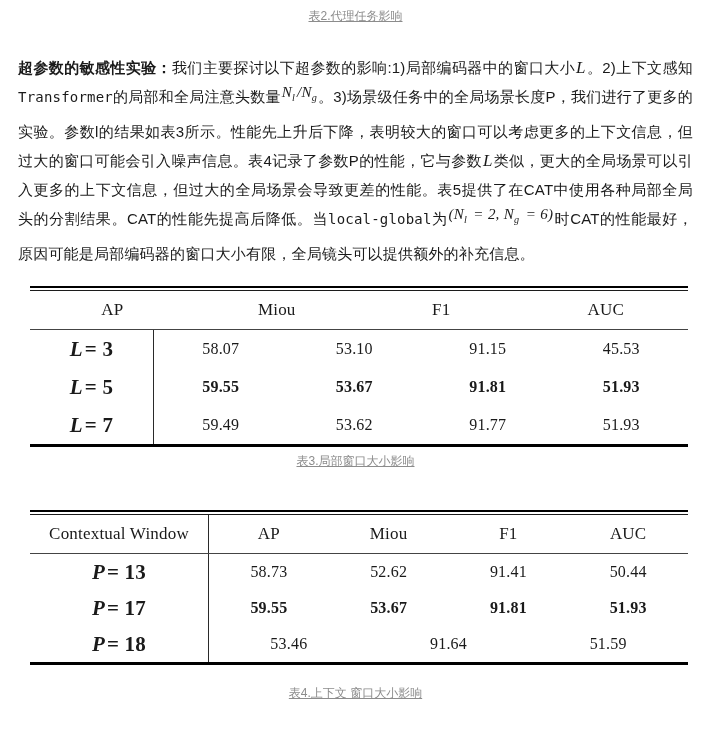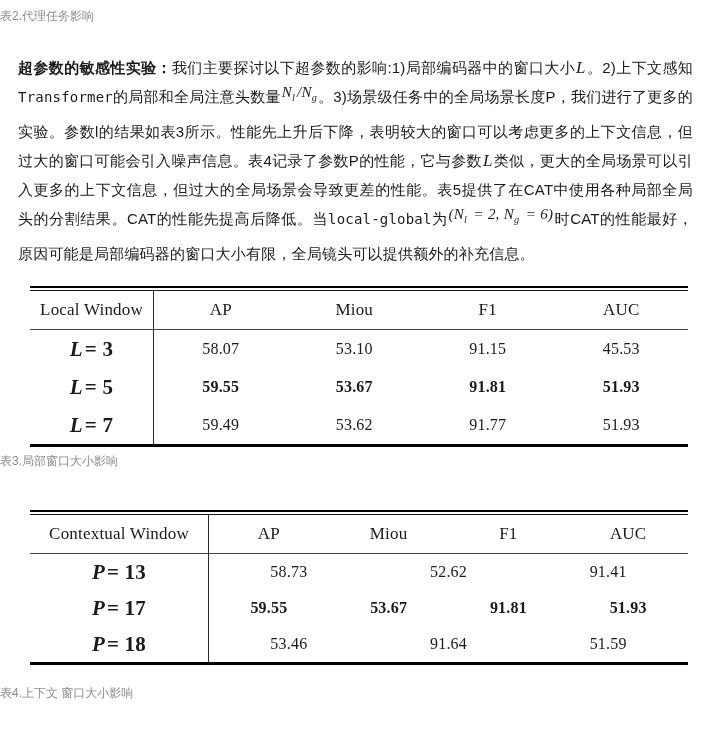--- a/index.html
+++ b/index.html
@@ -5,24 +5,25 @@
   html,body{margin:0;padding:0;}
   body{
     width:711px;height:735px;
     background:#ffffff;
     font-family:"Liberation Sans",sans-serif;
     color:#1a1a1a;
     overflow:hidden;
     position:relative;
   }
   .caption{
-    text-align:left;
+    text-align:center;
     color:#8c8c8c;
     font-size:12px;
     font-family:"Liberation Sans",sans-serif;
+    text-decoration:underline;
   }
   .caption-top{margin-top:8px;}
   .para{
     margin:28px 18px 0 18px;
     font-size:15px;
     line-height:29px;
     text-align:justify;
     letter-spacing:0.2px;
   }
   .para .seg-bold{font-weight:bold;}
@@ -80,21 +81,20 @@
 </head>
 <body>
 
 <div class="caption caption-top">表2.代理任务影响</div>
 
 <div class="para"><b class="seg-bold">超参数的敏感性实验：</b><span>我们主要探讨以下超参数的影响:1)局部编码器中的窗口大小</span><span class="seg-math">L</span><span>。2)上下文感知</span><span class="seg-mono">Transformer</span><span>的局部和全局注意头数量</span><span class="seg-math seg-sup">N<sub>l</sub></span><span class="seg-math seg-sup">/N<sub>g</sub></span><span>。3)场景级任务中的全局场景长度P，我们进行了更多的实验。参数l的结果如表3所示。性能先上升后下降，表明较大的窗口可以考虑更多的上下文信息，但过大的窗口可能会引入噪声信息。表4记录了参数P的性能，它与参数</span><span class="seg-math">L</span><span>类似，更大的全局场景可以引入更多的上下文信息，但过大的全局场景会导致更差的性能。表5提供了在CAT中使用各种局部全局头的分割结果。CAT的性能先提高后降低。当</span><span class="seg-mono">local-global</span><span>为</span><span class="seg-math seg-sup">(N<sub>l</sub></span><span class="seg-math seg-sup"> = 2, N<sub>g</sub></span><span class="seg-math seg-sup"> = 6)</span><span>时CAT的性能最好，原因可能是局部编码器的窗口大小有限，全局镜头可以提供额外的补充信息。</span></div>
 
 <div class="tblwrap tbl-0">
     <div class="rule-top"></div>
     <div class="trow thead">
-      <div class="tcell first" style="width: 123px;">Local Window</div>
       <div class="tcell">AP</div>
       <div class="tcell">Miou</div>
       <div class="tcell">F1</div>
       <div class="tcell">AUC</div>
     </div>
     <div class="trow">
       <div class="tcell first" style="width: 123px;">
         <span class="rowlabel"><i>L</i>= 3</span>
       </div>
       <div class="tcell">58.07</div>
@@ -134,20 +134,21 @@
       <div class="tcell">F1</div>
       <div class="tcell">AUC</div>
     </div>
     <div class="trow">
       <div class="tcell first" style="width: 178px;">
         <span class="rowlabel"><i>P</i>= 13</span>
       </div>
       <div class="tcell">58.73</div>
       <div class="tcell">52.62</div>
       <div class="tcell">91.41</div>
+      <div class="tcell">50.44</div>
     </div>
     <div class="trow row-bold">
       <div class="tcell first" style="width: 178px;">
         <span class="rowlabel"><i>P</i>= 17</span>
       </div>
       <div class="tcell">59.55</div>
       <div class="tcell">53.67</div>
       <div class="tcell">91.81</div>
       <div class="tcell">51.93</div>
     </div>

